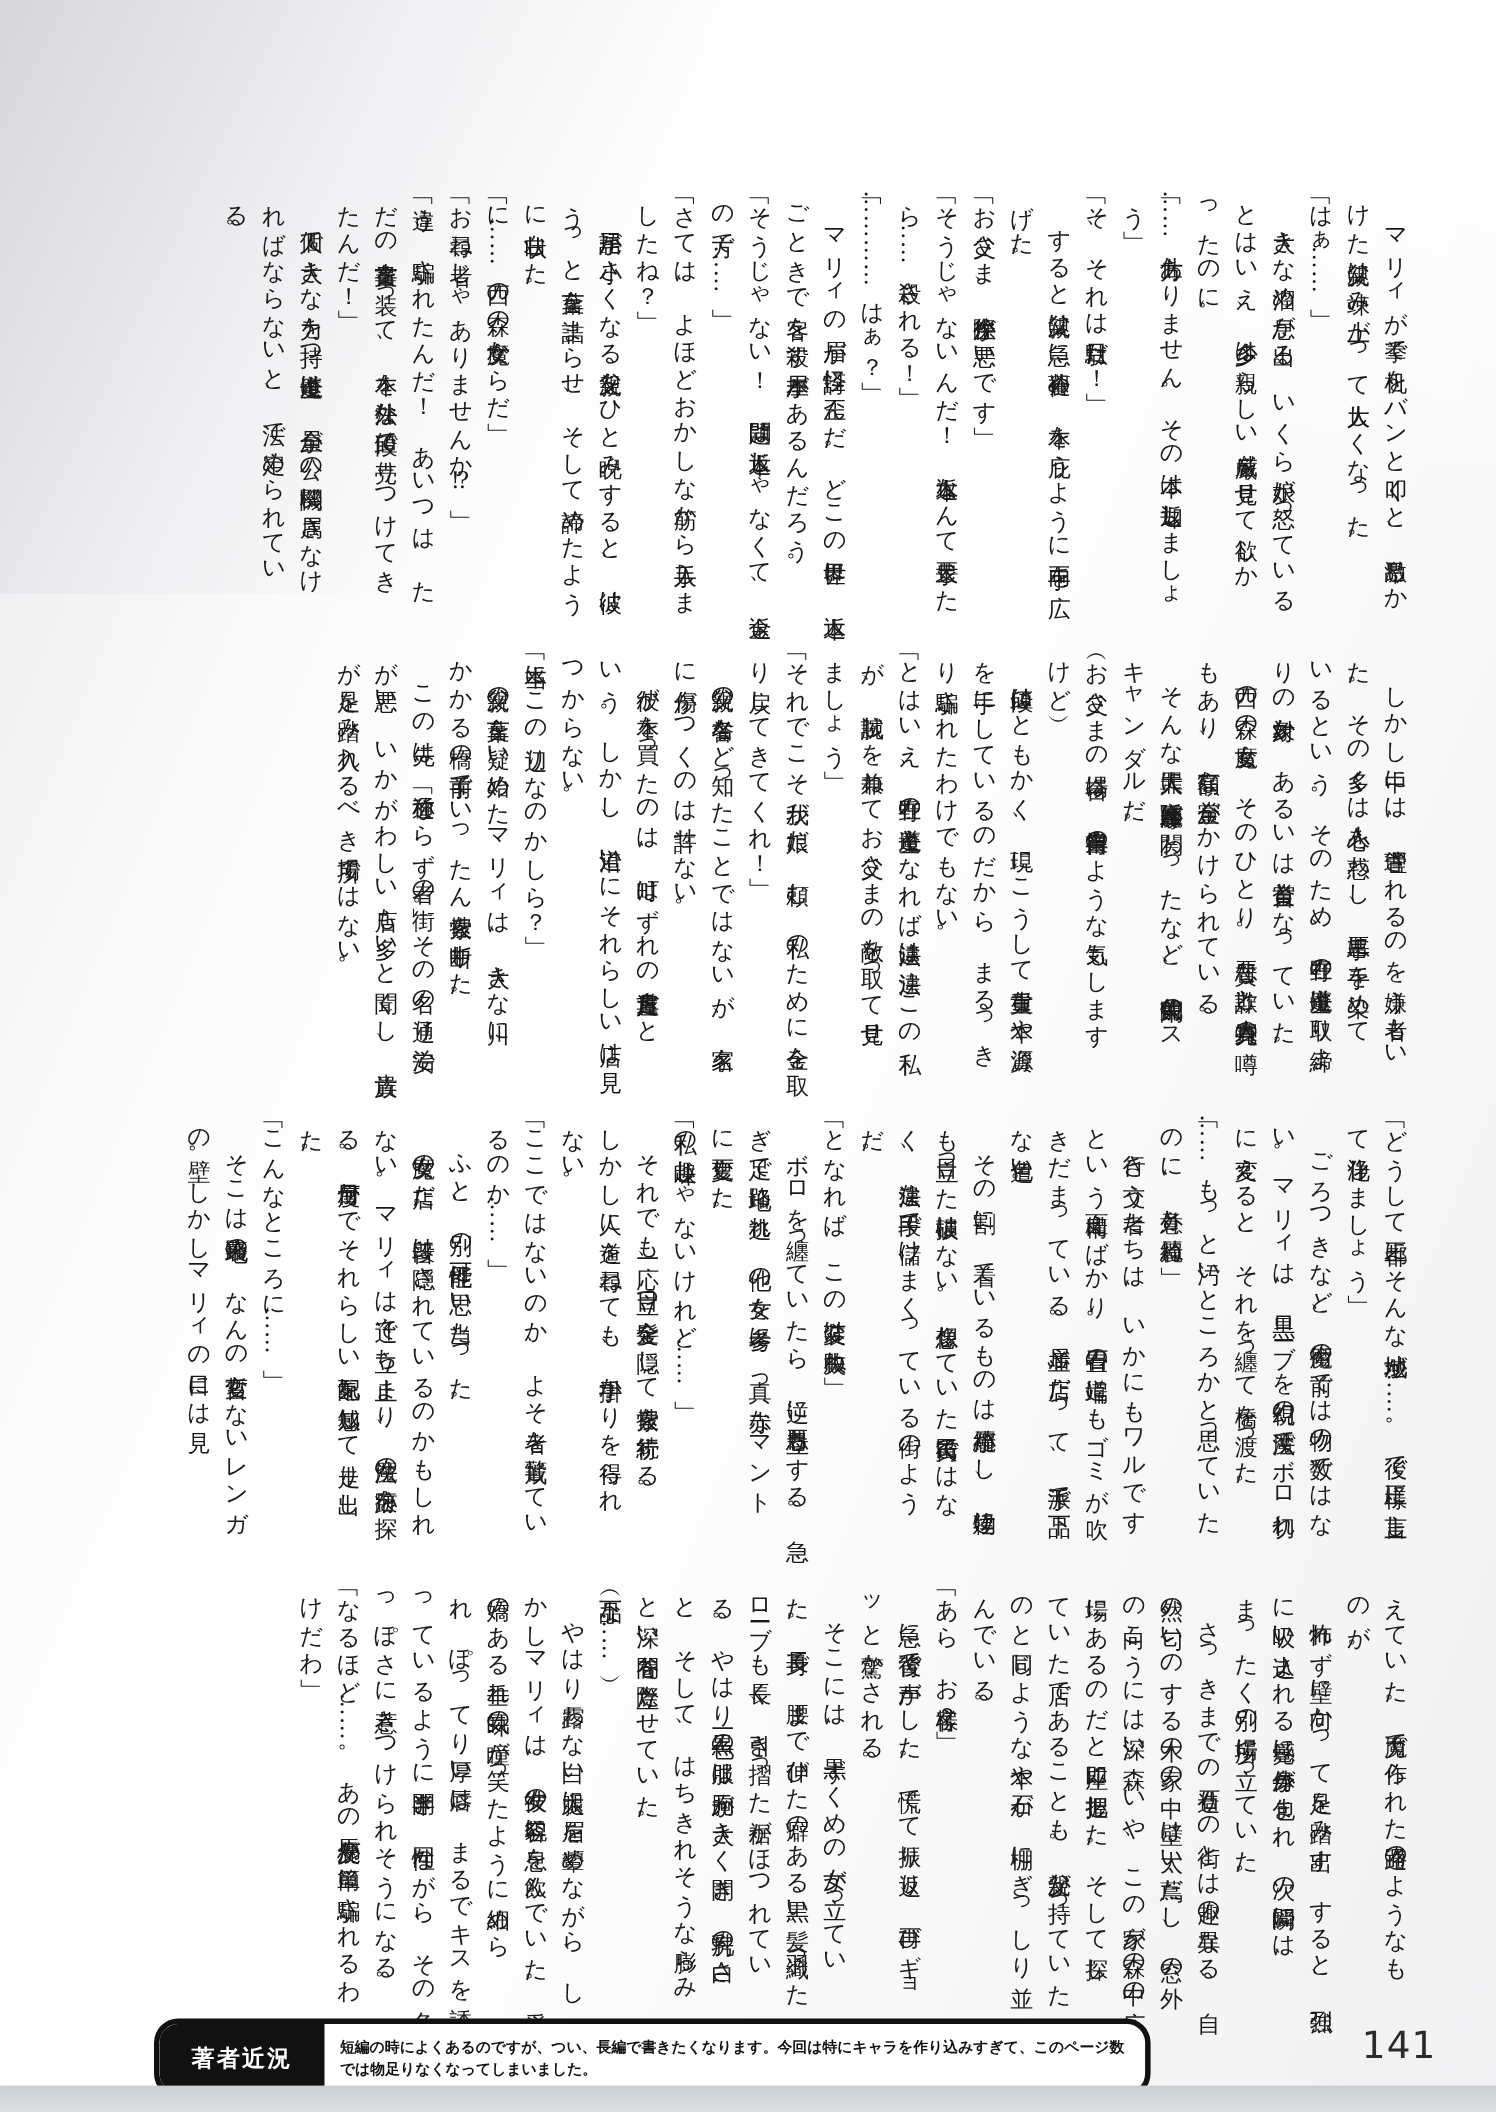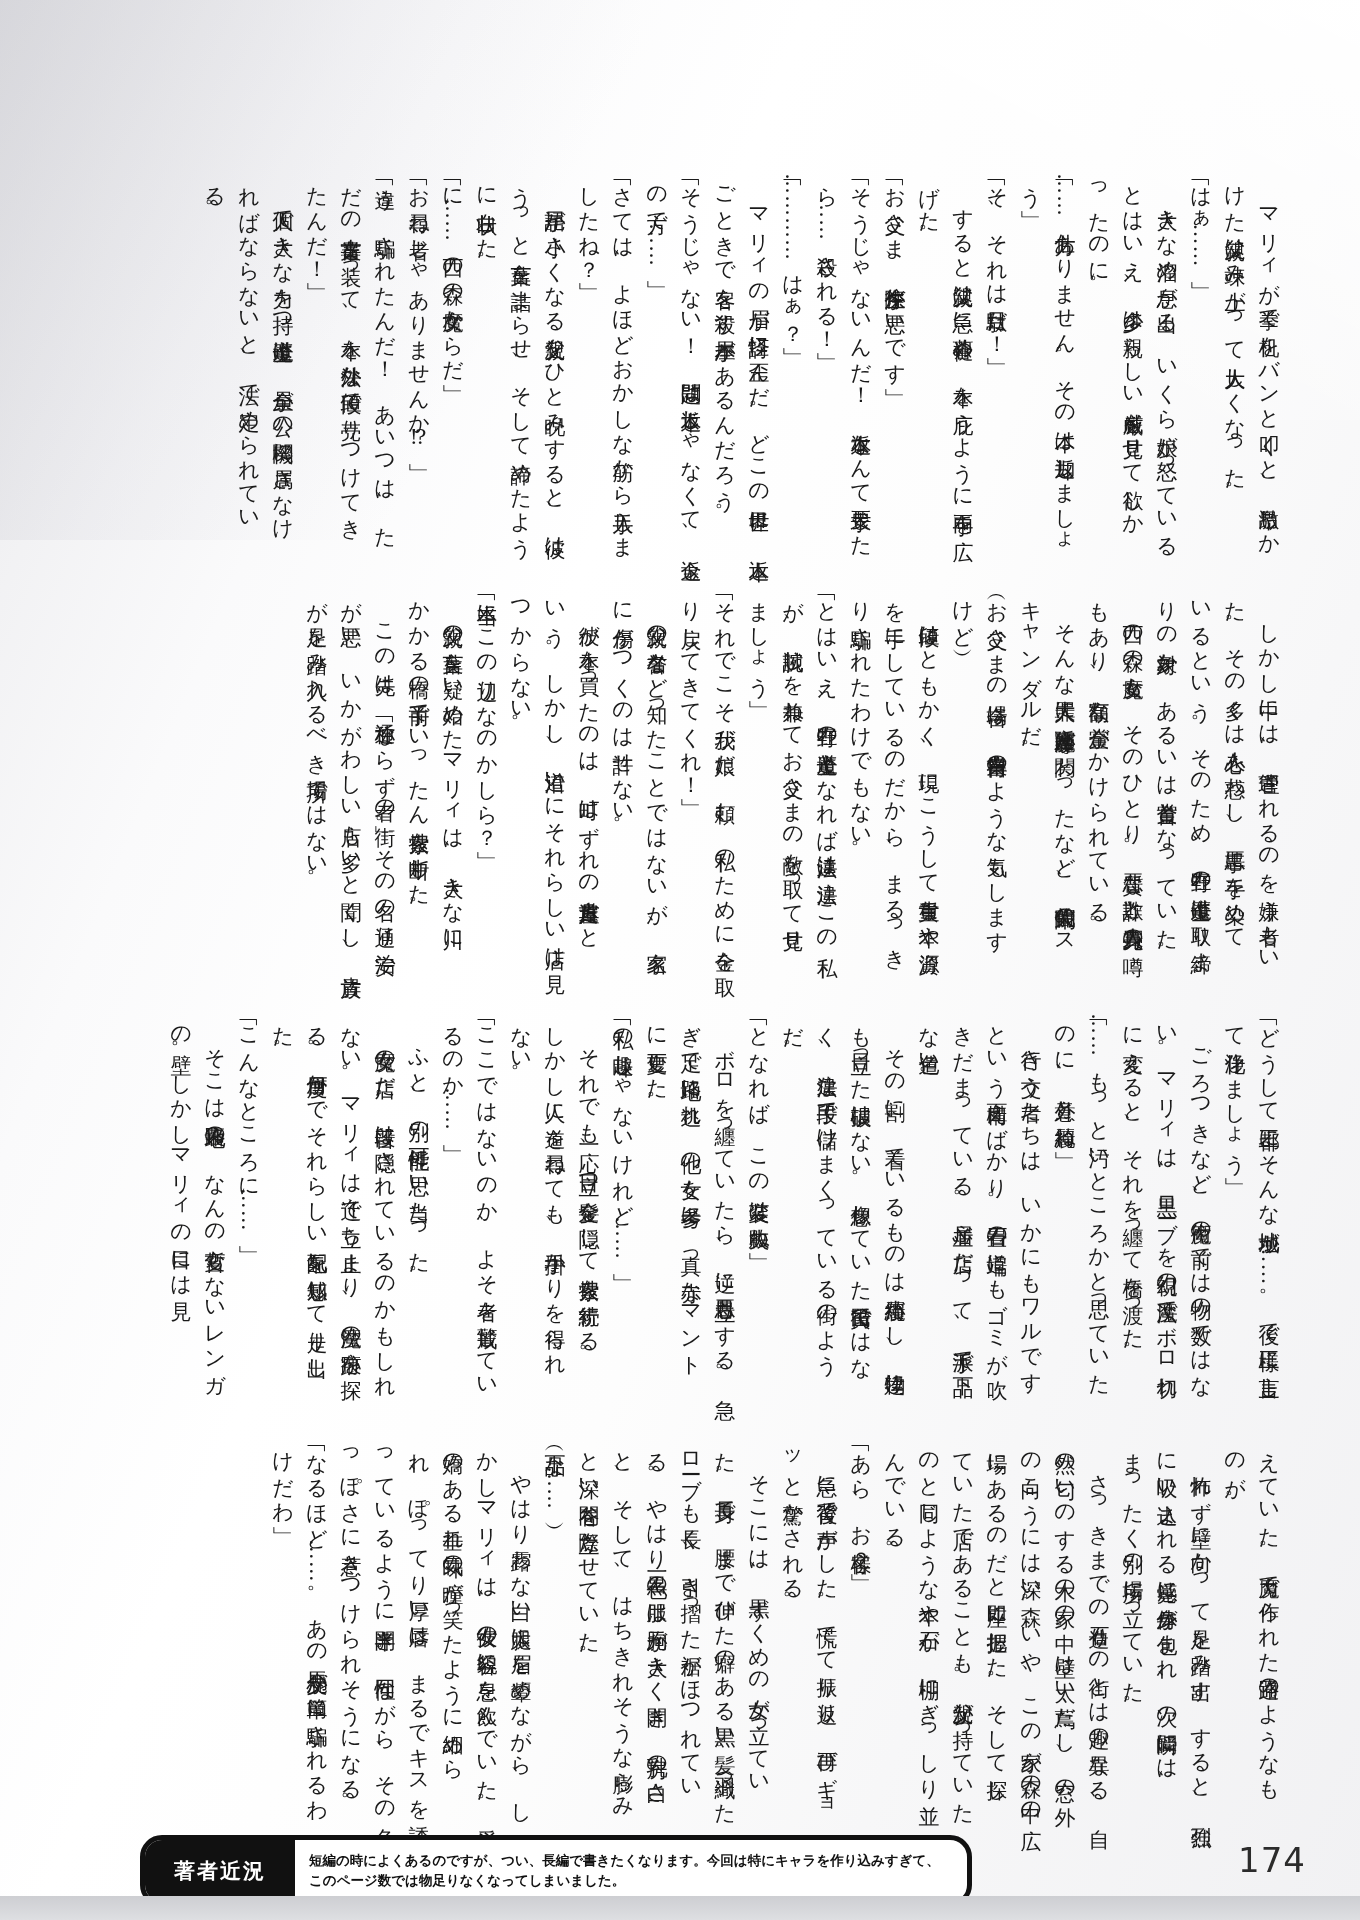--- a/index.html
+++ b/index.html
@@ -42,21 +42,21 @@
   }
   .band p { margin: 0; padding: 0; }
   .band p.indent { text-indent: 22px; }
   #band-a { top: 172px; }
   #band-b { top: 587px; }
   #band-c { top: 1012px; }
   #band-d { top: 1438px; }
 
   .footer-box {
     position: absolute; left: 140px; top: 1835px;
-    width: 832px; height: 72px;
+    width: 906px; height: 72px;
     background: #ffffff;
     border: 5px solid #111111;
     border-radius: 22px;
     display: flex;
     overflow: hidden;
     box-sizing: border-box;
   }
   .footer-label {
     background: #111111;
     color: #ffffff;
@@ -146,21 +146,21 @@
       <p class="indent">怖れず壁に向かって足を踏み出す。すると、強烈に吸い込まれる感覚に身体が包まれ、次の瞬間には、まったく別の場所に立っていた。</p>
       <p class="indent">さっきまでの石造りの街とは趣の異なる、自然の匂いのする木の家の中。壁は太い蔦だし、窓の外の向こうには深い森。いや、この家が森の中の広場にあるのだと即座に把握した。そして探していた店であることも。父親が持っていたのと同じような本や石が、棚にぎっしり並んでいる。</p>
       <p>「あら、お客様？」</p>
       <p class="indent">急に背後で声がした。慌てて振り返り、再びギョッと驚かされる。</p>
       <p class="indent">そこには、黒ずくめの女が立っていた。長身で、腰まで伸びた癖のある黒い髪。羽織ったローブも長く、引き摺った裾がほつれている。やはり黒一色の服は胸元が大きく開き、乳房の白さと、そして、はちきれそうな膨らみと深い谷間を際立たせていた。</p>
       <p>（下品な……）</p>
       <p class="indent">やはり露わな白い太腿に眉を顰めながら、しかしマリィは、彼女の容貌に息を飲んでいた。愛嬌のある垂れ気味の瞳が笑ったように細められ、ぽってり厚い唇は、まるでキスを誘っているように半開き。同性ながら、その色っぽさに惹きつけられそうになる。</p>
       <p>「なるほど……。あの馬鹿父が簡単に騙されるわけだわ」</p>
     </div>
 
-  <div class="page-number">174</div>
+  <div class="page-number">141</div>
 
   <div class="footer-box">
     <div class="footer-label">著者近況</div>
     <div class="footer-note">短編の時によくあるのですが、つい、長編で書きたくなります。今回は特にキャラを作り込みすぎて、このページ数では物足りなくなってしまいました。</div>
   </div>
 
   <div class="bottom-strip"></div>
 </div>
 
 </body></html>

